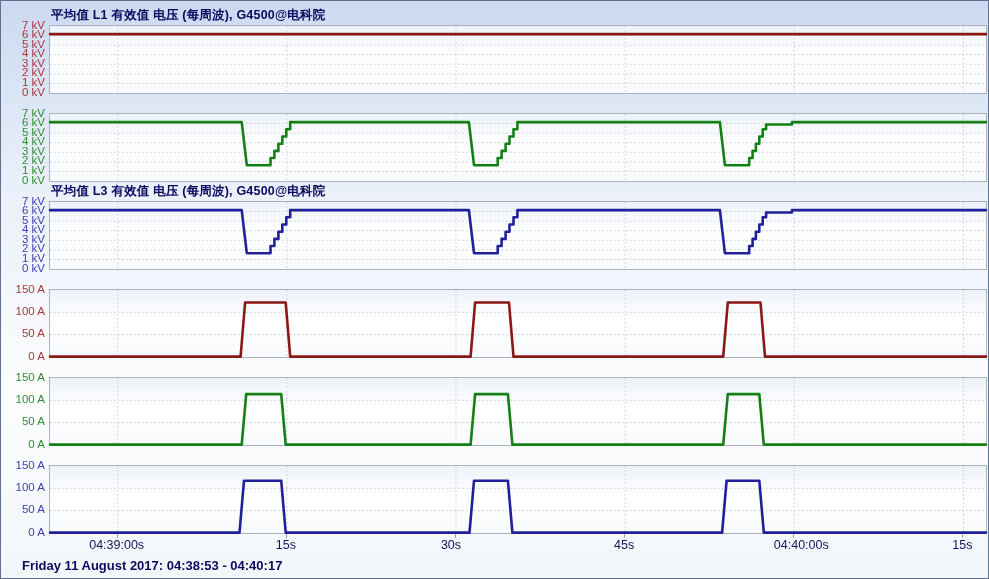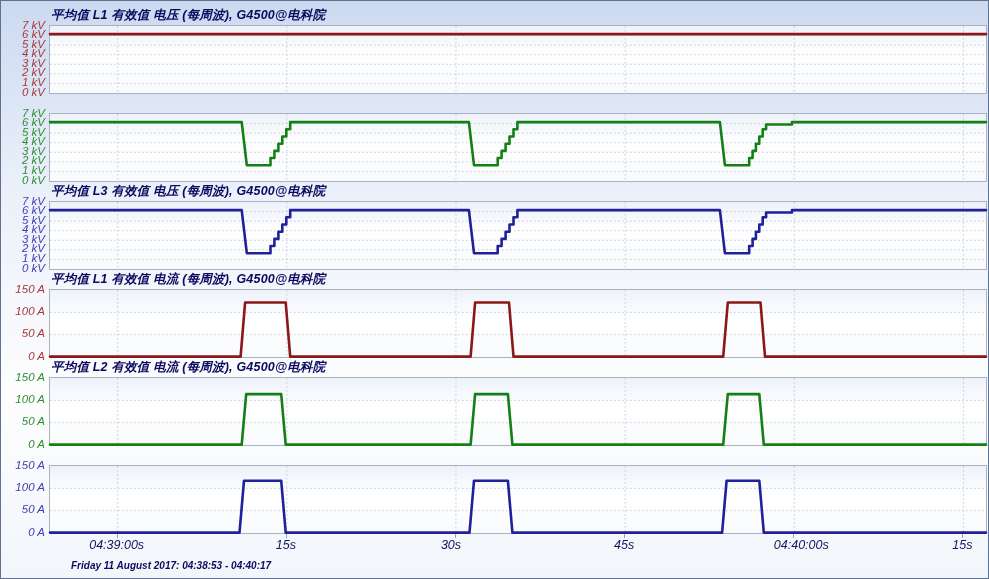--- a/index.html
+++ b/index.html
@@ -4,21 +4,20 @@
 <style>
   html,body{margin:0;padding:0;}
   body{font-family:"Liberation Sans","DejaVu Sans",sans-serif;}
   .app{
     position:relative;
     width:987px;height:577px;
     border:1px solid #5f7390;
     background:linear-gradient(180deg,#ccd9f0 0%,#e9eff9 30%,#fdfdfe 68%,#f2f6fb 100%);
     overflow:hidden;
     box-sizing:content-box;
-    font-style:italic;
   }
   .charts{position:relative;padding-top:5px;}
   .crow{position:relative;height:88px;}
   .ctitle{
     position:absolute;left:50px;top:1px;height:18px;
     font-size:12.5px;font-weight:bold;color:#0a0a5f;
     white-space:nowrap;letter-spacing:.2px;
   }
   .plot{
     position:absolute;left:48px;top:19px;width:936px;height:67px;
@@ -30,23 +29,23 @@
     position:absolute;left:0;width:44px;text-align:right;
     font-size:11.5px;line-height:11px;white-space:nowrap;
   }
   .xaxis{position:relative;height:21px;}
   .xtick{position:absolute;top:0;width:1px;height:4px;background:#9aa4b0;}
   .xlab{
     position:absolute;top:4px;transform:translateX(-50%);
     font-size:12.5px;color:#14145f;white-space:nowrap;
   }
   .status{
-    position:absolute;left:12px;right:0;bottom:0;height:22px;
-    padding-left:58px;
-    font-size:10px;font-weight:bold;color:#0a0a5f;
+    position:absolute;left:0;right:0;bottom:0;height:22px;
+    padding-left:21px;
+    font-size:13px;font-weight:bold;color:#0a0a5f;
     line-height:20px;
   }
 </style>
 </head>
 <body>
 
 <div class="app">
   <div class="charts" id="charts">
       <div class="crow">
         <div class="ctitle" style="color: rgb(10, 10, 95);">平均值 L1 有效值 电压 (每周波), G4500@电科院</div>
@@ -125,41 +124,39 @@
             <line x1="236.8192771084337" y1="0" x2="236.8192771084337" y2="67" stroke="#c6c9ce" stroke-width="1" stroke-dasharray="1.5,2.5"></line>
             <line x1="405.9759036144578" y1="0" x2="405.9759036144578" y2="67" stroke="#c6c9ce" stroke-width="1" stroke-dasharray="1.5,2.5"></line>
             <line x1="575.1325301204819" y1="0" x2="575.1325301204819" y2="67" stroke="#c6c9ce" stroke-width="1" stroke-dasharray="1.5,2.5"></line>
             <line x1="744.289156626506" y1="0" x2="744.289156626506" y2="67" stroke="#c6c9ce" stroke-width="1" stroke-dasharray="1.5,2.5"></line>
             <line x1="913.4457831325301" y1="0" x2="913.4457831325301" y2="67" stroke="#c6c9ce" stroke-width="1" stroke-dasharray="1.5,2.5"></line>
             <polyline points="0.0,8.1 191.7,8.1 196.8,51.2 220.5,51.2 220.5,44.0 224.4,44.0 224.4,36.9 228.4,36.9 228.4,29.7 232.3,29.7 232.3,22.5 236.3,22.5 236.3,15.3 240.2,15.3 240.2,8.1 418.9,8.1 424.0,51.2 447.7,51.2 447.7,44.0 451.6,44.0 451.6,36.9 455.6,36.9 455.6,29.7 459.5,29.7 459.5,22.5 463.5,22.5 463.5,15.3 467.4,15.3 467.4,8.1 669.9,8.1 674.9,51.2 699.2,51.2 699.2,44.0 702.6,44.0 702.6,36.9 705.9,36.9 705.9,29.7 709.3,29.7 709.3,22.5 712.7,22.5 712.7,15.3 716.1,15.3 716.1,10.5 742.0,10.5 742.0,8.1 936.0,8.1" fill="none" stroke="#20209a" stroke-width="2.6" stroke-linejoin="round" stroke-linecap="round"></polyline>
           </svg>
         </div>
       </div>
       <div class="crow">
-        <div class="ctitle" style="color: rgb(10, 10, 95);">平均值 L1 有效值 电流 (每周波), G4500@电科院</div>
         <span class="ylab" style="top: 13.5px; color: rgb(169, 57, 57);">150 A</span>
         <span class="ylab" style="top: 35.8333px; color: rgb(169, 57, 57);">100 A</span>
         <span class="ylab" style="top: 58.1667px; color: rgb(169, 57, 57);">50 A</span>
         <span class="ylab" style="top: 80.5px; color: rgb(169, 57, 57);">0 A</span>
         <div class="plot">
           <svg width="936" height="67" viewBox="0 0 936 67">
             <line x1="0" y1="44.66666666666667" x2="936" y2="44.66666666666667" stroke="#c6c9ce" stroke-width="1" stroke-dasharray="1.5,2.5"></line>
             <line x1="0" y1="22.333333333333336" x2="936" y2="22.333333333333336" stroke="#c6c9ce" stroke-width="1" stroke-dasharray="1.5,2.5"></line>
             <line x1="67.66265060240964" y1="0" x2="67.66265060240964" y2="67" stroke="#c6c9ce" stroke-width="1" stroke-dasharray="1.5,2.5"></line>
             <line x1="236.8192771084337" y1="0" x2="236.8192771084337" y2="67" stroke="#c6c9ce" stroke-width="1" stroke-dasharray="1.5,2.5"></line>
             <line x1="405.9759036144578" y1="0" x2="405.9759036144578" y2="67" stroke="#c6c9ce" stroke-width="1" stroke-dasharray="1.5,2.5"></line>
             <line x1="575.1325301204819" y1="0" x2="575.1325301204819" y2="67" stroke="#c6c9ce" stroke-width="1" stroke-dasharray="1.5,2.5"></line>
             <line x1="744.289156626506" y1="0" x2="744.289156626506" y2="67" stroke="#c6c9ce" stroke-width="1" stroke-dasharray="1.5,2.5"></line>
             <line x1="913.4457831325301" y1="0" x2="913.4457831325301" y2="67" stroke="#c6c9ce" stroke-width="1" stroke-dasharray="1.5,2.5"></line>
             <polyline points="0.0,66.6 190.6,66.6 195.1,12.5 235.7,12.5 240.2,66.6 420.6,66.6 425.1,12.5 459.0,12.5 463.5,66.6 673.2,66.6 677.8,12.5 710.5,12.5 715.0,66.6 936.0,66.6" fill="none" stroke="#8b1717" stroke-width="2.6" stroke-linejoin="round" stroke-linecap="round"></polyline>
           </svg>
         </div>
       </div>
       <div class="crow">
-        <div class="ctitle" style="color: rgb(10, 10, 95);">平均值 L2 有效值 电流 (每周波), G4500@电科院</div>
         <span class="ylab" style="top: 13.5px; color: rgb(47, 143, 47);">150 A</span>
         <span class="ylab" style="top: 35.8333px; color: rgb(47, 143, 47);">100 A</span>
         <span class="ylab" style="top: 58.1667px; color: rgb(47, 143, 47);">50 A</span>
         <span class="ylab" style="top: 80.5px; color: rgb(47, 143, 47);">0 A</span>
         <div class="plot">
           <svg width="936" height="67" viewBox="0 0 936 67">
             <line x1="0" y1="44.66666666666667" x2="936" y2="44.66666666666667" stroke="#c6c9ce" stroke-width="1" stroke-dasharray="1.5,2.5"></line>
             <line x1="0" y1="22.333333333333336" x2="936" y2="22.333333333333336" stroke="#c6c9ce" stroke-width="1" stroke-dasharray="1.5,2.5"></line>
             <line x1="67.66265060240964" y1="0" x2="67.66265060240964" y2="67" stroke="#c6c9ce" stroke-width="1" stroke-dasharray="1.5,2.5"></line>
             <line x1="236.8192771084337" y1="0" x2="236.8192771084337" y2="67" stroke="#c6c9ce" stroke-width="1" stroke-dasharray="1.5,2.5"></line>

